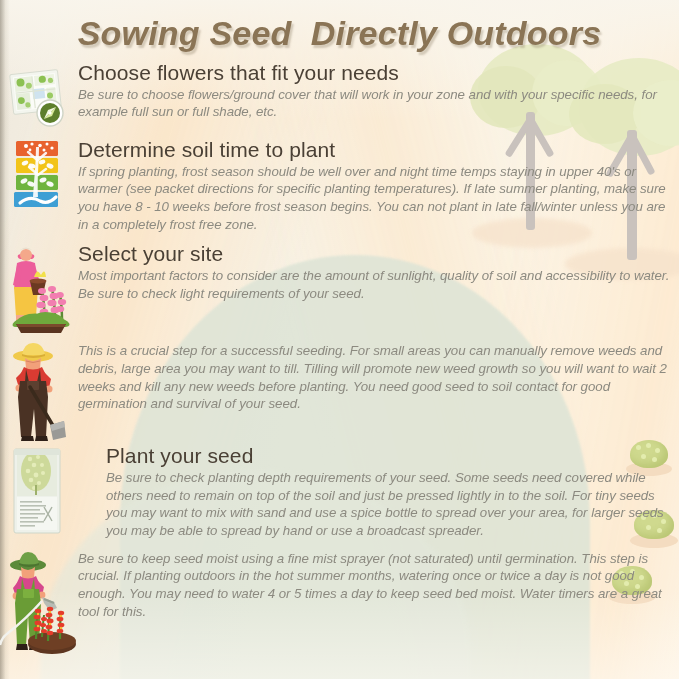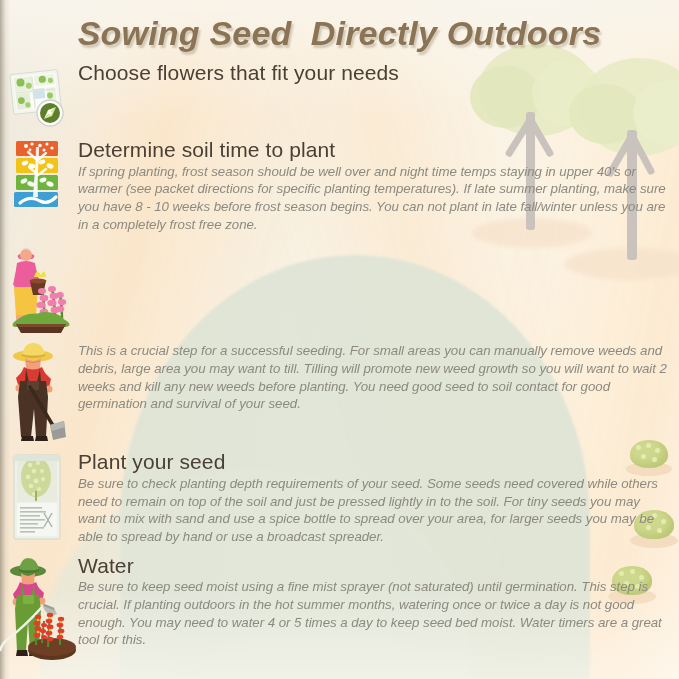--- a/index.html
+++ b/index.html
@@ -159,21 +159,21 @@
     letter-spacing: -.05px;
     margin-top: 1px;
     font-family: "Liberation Sans", sans-serif;
   }
 
   
   #step-0 { margin-top: 0px; }
   #step-1 { margin-top: 9px; }
   #step-2 { margin-top: 10px; }
   #step-3 { margin-top: 8px; }
-  #step-4 { margin-top: 8px; }
+  #step-4 { margin-top: 2px; gap: 28px; }
   #step-5 { margin-top: 9px; }
 
   
   .icon-box { position: relative; }
   .icon-svg { display: block; }
 </style>
 </head>
 <body>
 
 <div id="poster">
@@ -268,20 +268,21 @@
             <circle cx="50" cy="51" r="13" fill="#ffffff" stroke="#cfd4c6" stroke-width="1.4"></circle>
             <circle cx="50" cy="51" r="10" fill="#5d7f2c"></circle>
             <path d="M44 57 L56 45 L52 54 Z" fill="#d9ea9a"></path>
             <path d="M56 45 L44 57 L48 48 Z" fill="#f2f8dd"></path>
             <circle cx="50" cy="51" r="1.6" fill="#ffffff"></circle>
           </svg>
         </div>
       </div>
       <div class="step-body">
         <div class="step-title">Choose flowers that fit your needs</div>
+        <div class="step-desc">Be sure to choose flowers/ground cover  that will work in your zone and with your specific needs, for example full sun or full shade, etc.</div>
       </div>
     </div>
 
     <div class="step" id="step-1">
       <div class="step-icon">
         <div class="icon-box">
           <svg class="icon-svg" width="72" height="72" viewBox="0 0 72 72">
             <rect x="16" y="2" width="42" height="15" rx="1.5" fill="#e8622e"></rect>
             <rect x="16" y="19" width="42" height="15" rx="1.5" fill="#f2c419"></rect>
             <rect x="16" y="36" width="42" height="15" rx="1.5" fill="#6fb43f"></rect>
@@ -362,20 +363,24 @@
               <ellipse cx="50" cy="75" rx="14" ry="5.5" transform="rotate(10 50 75)"></ellipse>
               <ellipse cx="40" cy="79" rx="16" ry="5"></ellipse>
               <ellipse cx="22" cy="79" rx="10" ry="4" transform="rotate(-20 22 79)"></ellipse>
               <ellipse cx="60" cy="79" rx="10" ry="4" transform="rotate(18 60 79)"></ellipse>
             </g>
 
             <path d="M16 81 L66 81 L61 90 L21 90 Z" fill="#5a3420"></path>
             <path d="M16 81 L66 81 L64 84 L18 84 Z" fill="#7a4a2c"></path>
           </svg>
         </div>
+      </div>
+      <div class="step-body">
+        <div class="step-title">Select your site</div>
+        <div class="step-desc">Most important factors to consider are the amount of sunlight, quality of soil and accessibility to water. Be sure to check light  requirements of your seed.</div>
       </div>
     </div>
 
     <div class="step" id="step-3">
       <div class="step-icon">
         <div class="icon-box">
           <svg class="icon-svg" width="74" height="102" viewBox="0 0 74 102">
 
             <ellipse cx="33" cy="15" rx="20" ry="6" fill="#f0c94a"></ellipse>
             <path d="M22 14 q2 -12 11 -12 q10 0 12 12 z" fill="#f5d764"></path>
@@ -514,19 +519,18 @@
                 <circle cx="50" cy="63" r="1.3"></circle>
                   <circle cx="50" cy="75" r="1.3"></circle>
                 <circle cx="61" cy="67" r="1.3"></circle>
                   <circle cx="61" cy="79" r="1.3"></circle>
               </g>
             </g>
           </svg>
         </div>
       </div>
       <div class="step-body">
-        <div class="step-title">Water</div>
         <div class="step-desc">Be sure to keep seed moist using a fine mist sprayer (not saturated) until germination. This step is crucial. If planting outdoors in the hot summer months, watering once  or twice a day is not good enough. You may need to water 4 or 5 times a day to keep seed bed moist. Water timers are a great tool for this.</div>
       </div>
     </div>
 
   </div>
 </div>
 
 </body></html>

